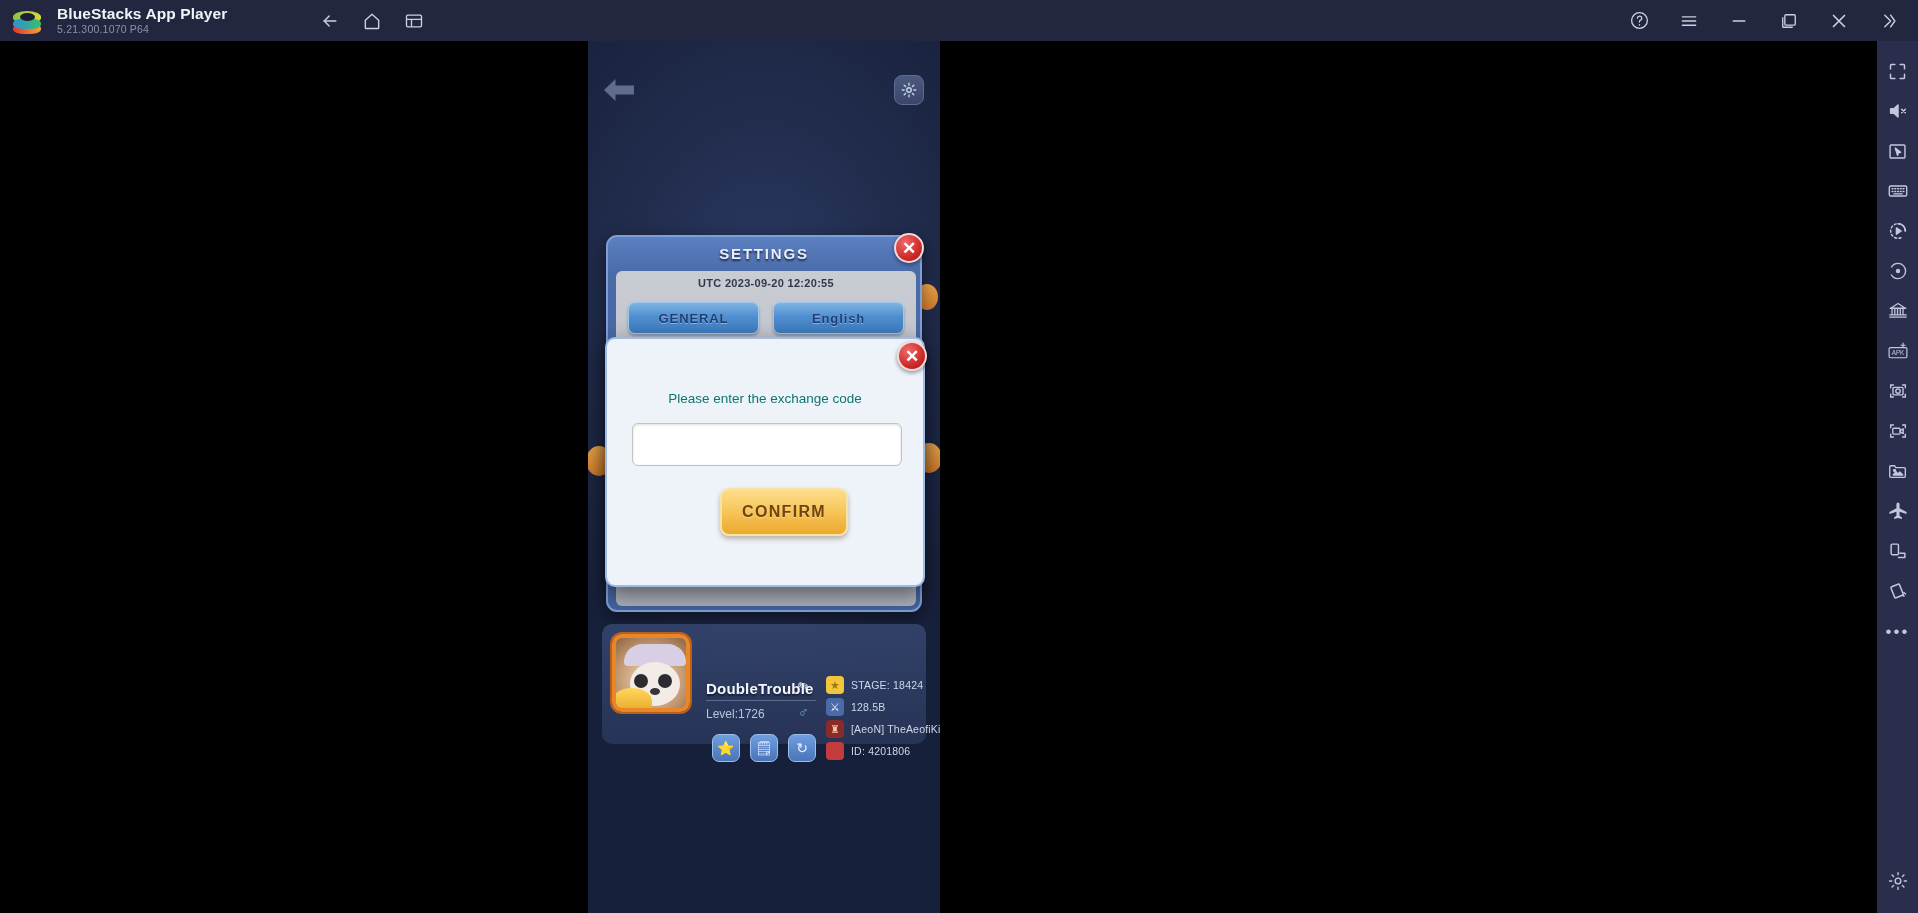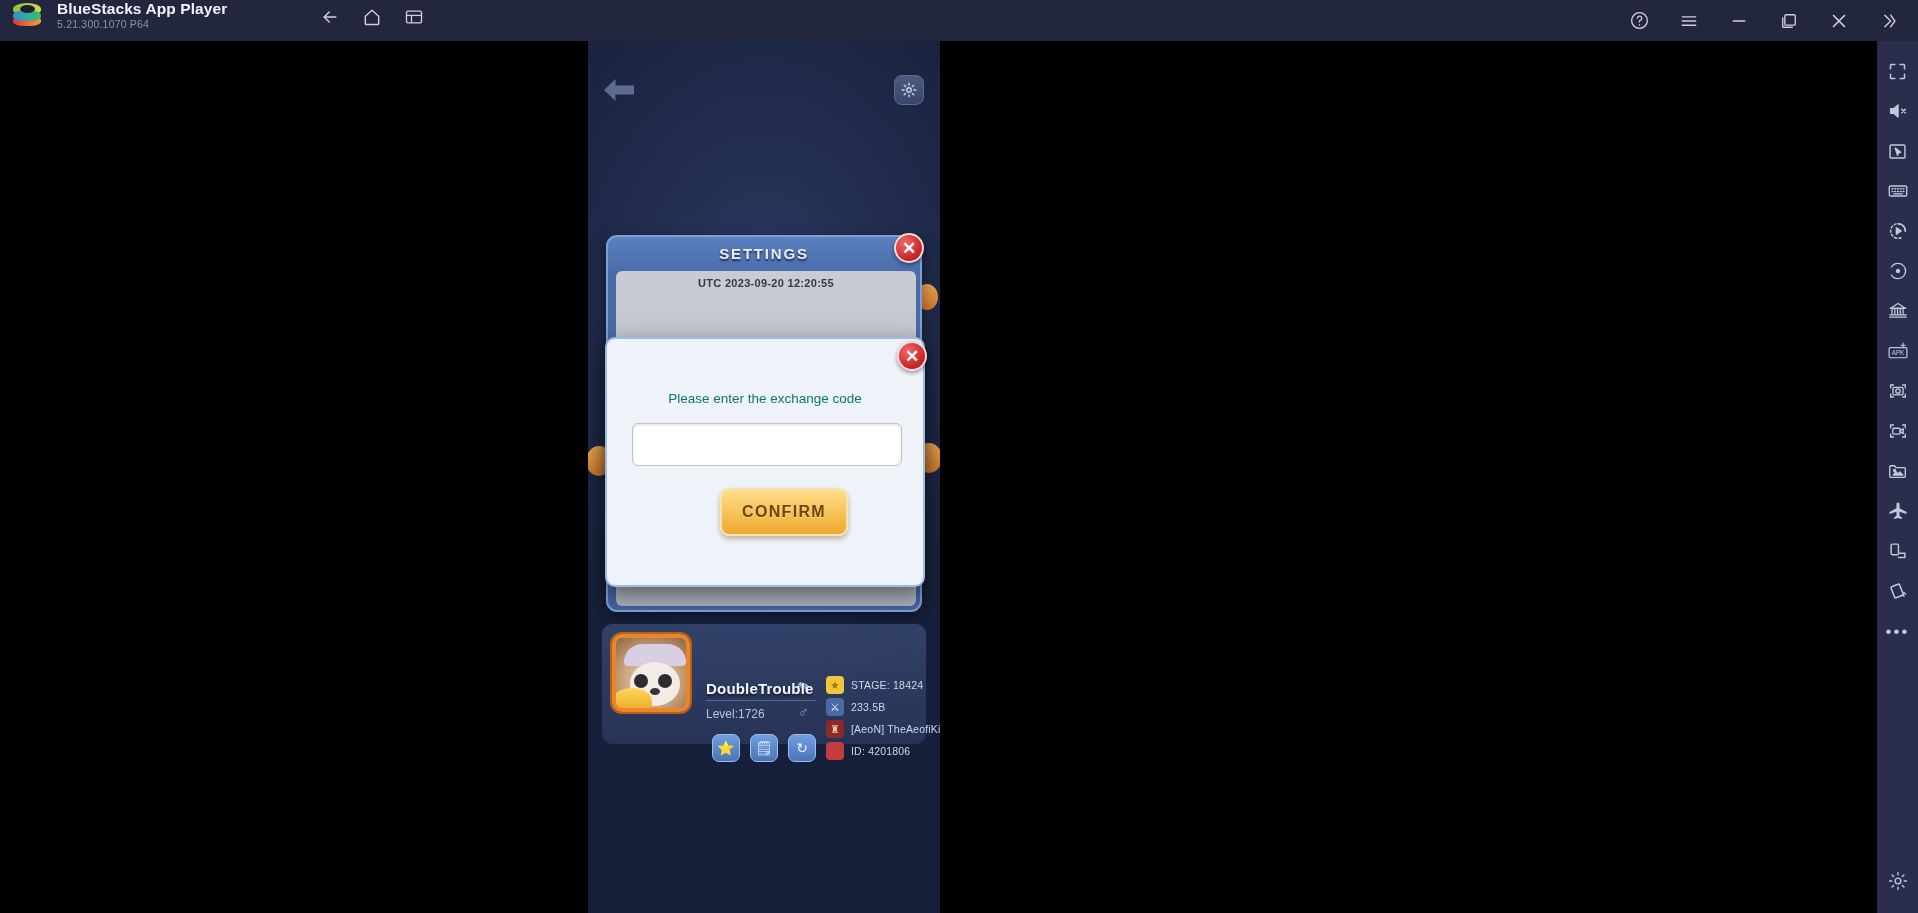--- a/index.html
+++ b/index.html
@@ -8,21 +8,21 @@
     background: #000;
     font-family: "Liberation Sans", sans-serif;
     overflow: hidden;
   }
   #app { position: relative; width: 1918px; height: 913px; background: #000; }
 
   
   #titlebar {
     position: absolute; top: 0; left: 0; width: 1918px; height: 41px;
     background: #22263f;
-    display: flex; 
+    display: flex; align-items: center;
   }
   #bs-logo { width: 30px; height: 26px; margin-left: 13px; position: relative; }
   #bs-logo .lay { position: absolute; left: 0; border-radius: 50% 50% 40% 40%; }
   #bs-logo .l1 { width: 28px; height: 11px; top: 15px; background: linear-gradient(90deg,#e8322c,#f2a13a); }
   #bs-logo .l2 { width: 28px; height: 11px; top: 10px; background: linear-gradient(90deg,#2f8fd6,#36c06a); }
   #bs-logo .l3 { width: 28px; height: 12px; top: 3px;  background: linear-gradient(90deg,#8ac43f,#d6d93a); }
   #bs-logo .l4 { width: 15px; height: 8px; top: 5px; left: 7px; background: #1b1f33; border-radius: 50%; }
 
   #title-text { margin-left: 14px; line-height: 1.1; }
   #title-text .t1 { color: #f2f3f8; font-size: 15.5px; font-weight: bold; letter-spacing: .1px; }
@@ -426,20 +426,24 @@
     <div class="side-bubble" style="right:-2px; top:402px;"></div>
     <div class="side-bubble" style="right:2px; top:243px; width:22px; height:26px;"></div>
 
     <div id="settings-panel">
       <div id="settings-title">SETTINGS</div>
       <div class="close-x" id="settings-close">✕</div>
 
       <div id="settings-body">
         <div id="utc-time">UTC 2023-09-20 12:20:55</div>
 
+        <div class="opt-row" id="opt-row-1">
+          <div class="opt-btn">GENERAL</div>
+          <div class="opt-btn">English</div>
+        </div>
 
         <div class="opt-row" id="opt-row-2">
           <div class="opt-btn"></div>
           <div class="opt-btn"></div>
         </div>
 
         <div id="server-divider"></div>
         <div id="server-row">
           <span>SERVER NAME: 1140</span>
           <span>PLAYER ID: 4201806</span>
@@ -473,21 +477,21 @@
       <div id="name-underline"></div>
       <div id="player-level">Level:1726</div>
       <div id="gender-icon">♂</div>
 
       <div class="stat-row" id="stat-stage">
         <div class="stat-icon icon-star">★</div>
         <div class="stat-text">STAGE: 18424</div>
       </div>
       <div class="stat-row" id="stat-power">
         <div class="stat-icon icon-sword">⚔</div>
-        <div class="stat-text">233.5B</div>
+        <div class="stat-text">128.5B</div>
       </div>
       <div class="stat-row" id="stat-guild">
         <div class="stat-icon icon-guild">♜</div>
         <div class="stat-text">[AeoN] TheAeofiKings</div>
       </div>
       <div class="stat-row" id="stat-id">
         <div class="stat-icon icon-flag"></div>
         <div class="stat-text">ID: 4201806</div>
       </div>
 

